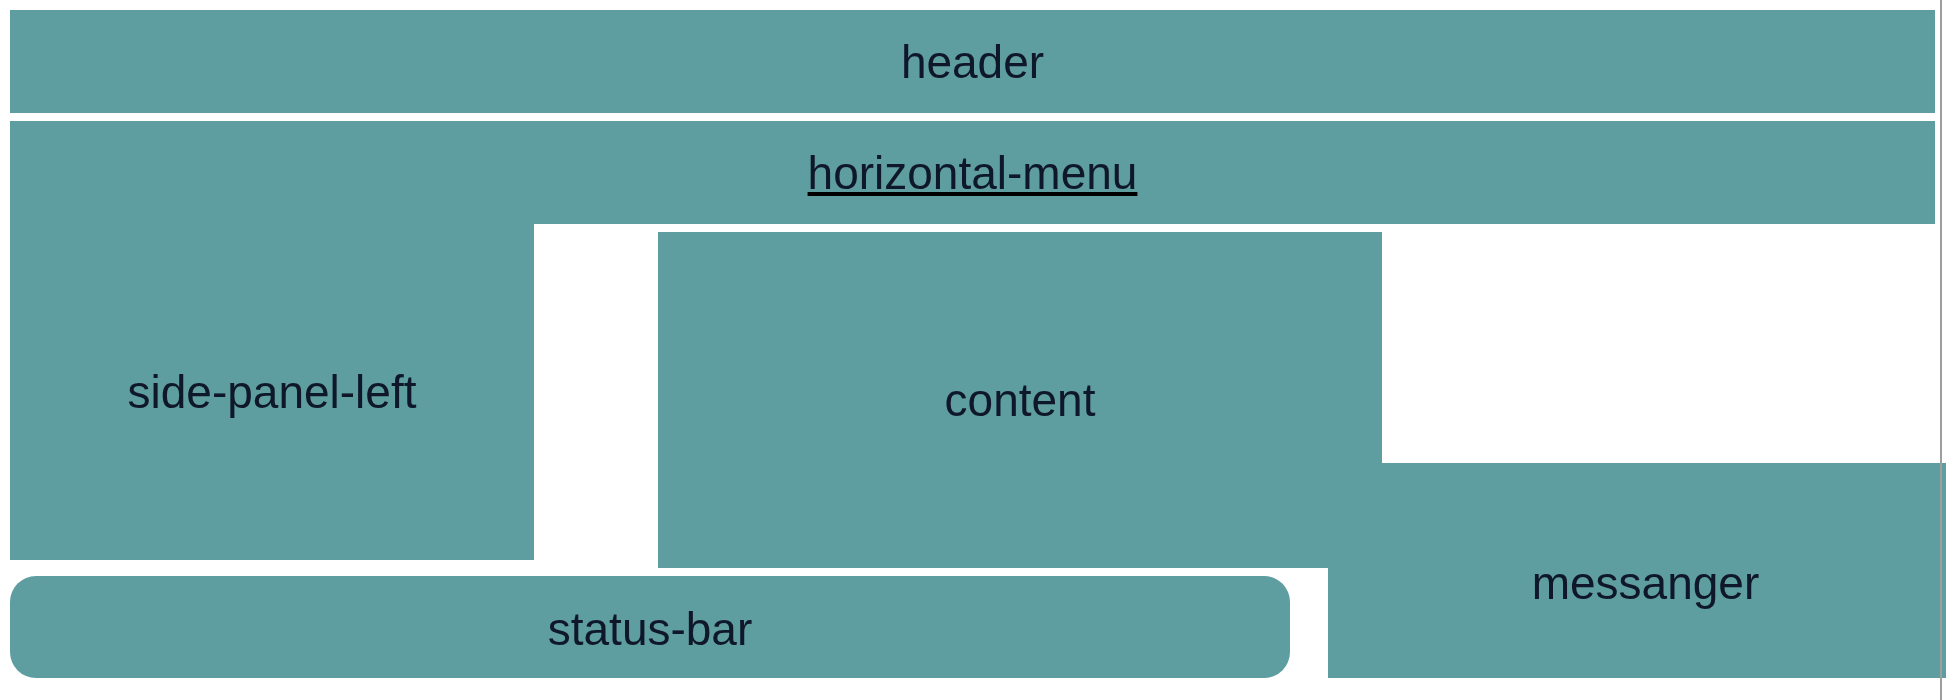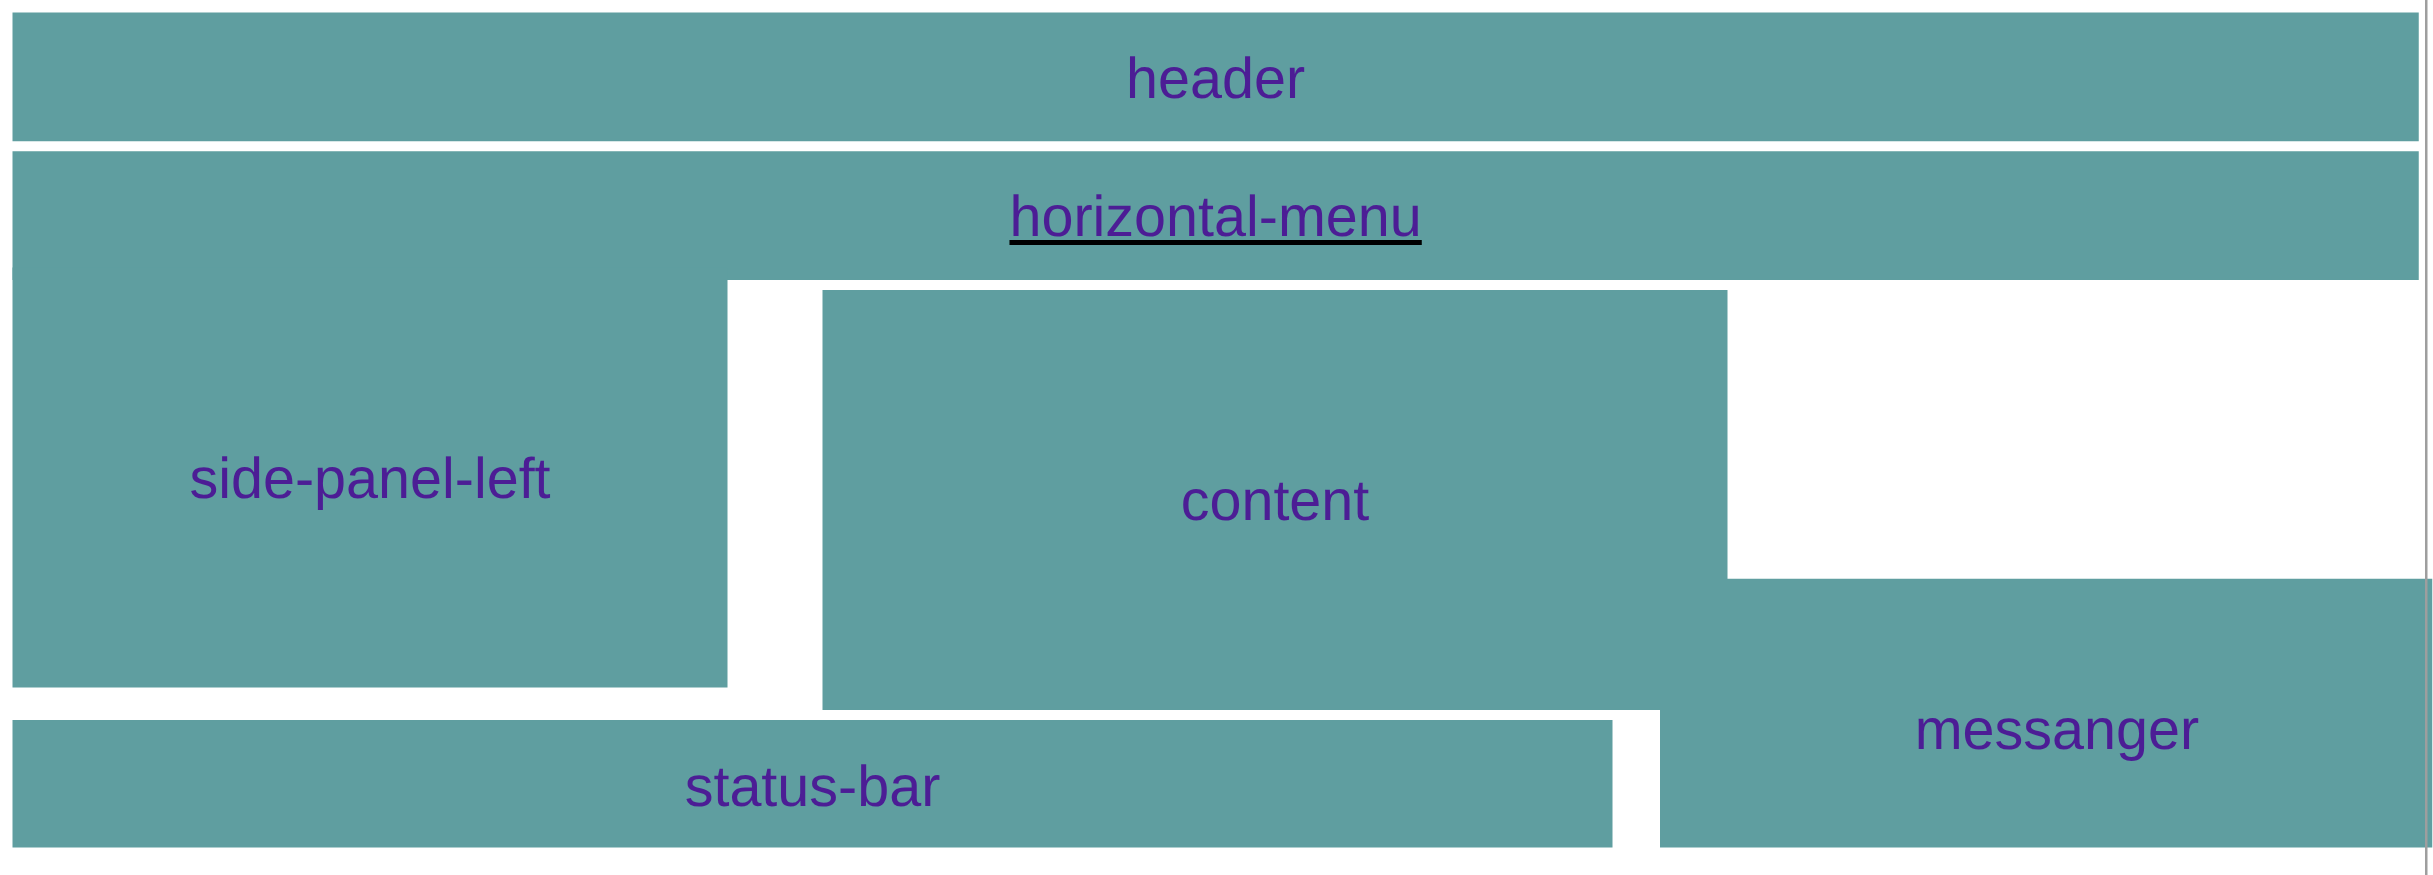--- a/index.html
+++ b/index.html
@@ -19,37 +19,37 @@
   
   .block {
     position: absolute;
     background: #5f9ea0;
     display: flex;
     align-items: center;
     justify-content: center;
     box-sizing: border-box;
   }
   .block-label {
-    color: #4c1d95;
+    color: #0f172a;
     font-family: "Liberation Sans", sans-serif;
     font-size: 46px;
     line-height: 1;
     font-weight: 400;
     letter-spacing: 0px;
     white-space: nowrap;
     user-select: none;
   }
 
   
   #header-block          { left: 10px;   top: 10px;  width: 1925px; height: 103px; }
   #horizontal-menu-block { left: 10px;   top: 121px; width: 1925px; height: 103px; text-decoration: underline; }
 
-  #side-panel-left-block { left: 10px;   top: 214px; width: 572px;  height: 336px; }
+  #side-panel-left-block { left: 10px;   top: 224px; width: 524px;  height: 336px; }
   #content-block         { left: 658px;  top: 232px; width: 724px;  height: 336px; }
-  #status-bar-block      { left: 10px;   top: 576px; width: 1280px; height: 102px; }
+  #status-bar-block      { left: 10px;   top: 576px; width: 1280px; height: 102px; border-radius: 26px; }
 
   #side-panel-right-block{ left: 1300px; top: 232px; width: 635px;  height: 223px; }
   #messanger-block       { left: 1328px; top: 463px; width: 635px;  height: 215px; }
 
   
   #side-panel-right-block .block-label { transform: translateY(-6px); }
   #messanger-block .block-label        { transform: translateY(12px); }
   #status-bar-block .block-label       { transform: translateY(2px); }
 
   

